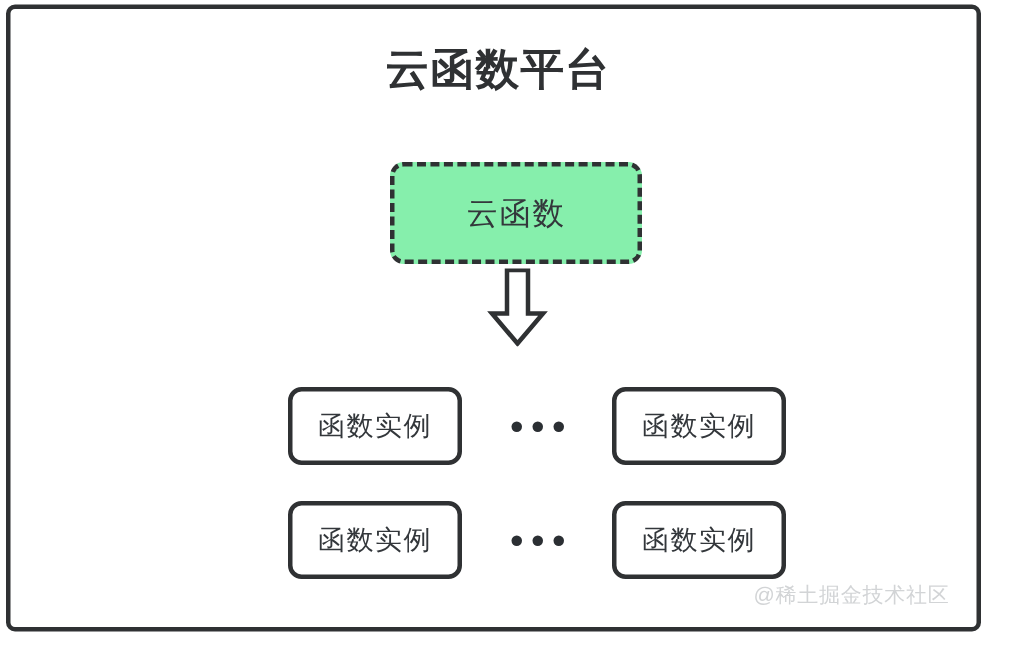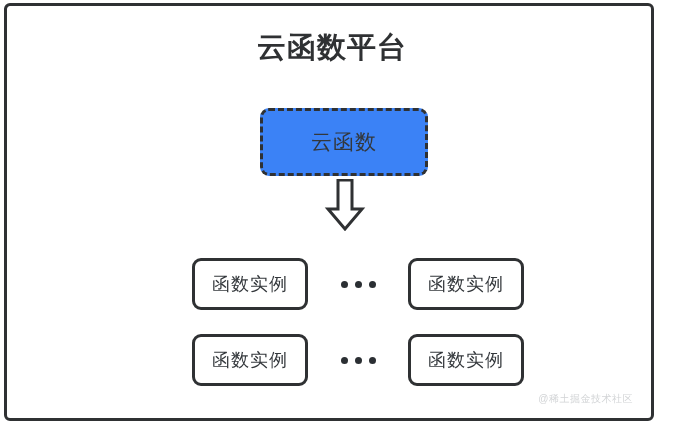--- a/index.html
+++ b/index.html
@@ -50,21 +50,21 @@
   
   .dashed-box {
     position: absolute;
     left: 253px;
     top: 102px;
     width: 168px;
     height: 68px;
     box-sizing: border-box;
     border: 3px dashed #2f3133;
     border-radius: 9px;
-    background: #3b82f6;
+    background: #86efac;
     display: flex;
     align-items: center;
     justify-content: center;
     text-align: right;
   }
   .dashed-box .label {
     font-size: 21px;
     color: #33373b;
     letter-spacing: 1px;
   }
@@ -118,21 +118,21 @@
     width: 7px;
     height: 7px;
     border-radius: 50%;
     background: #2b2f33;
   }
 
   .watermark {
     position: absolute;
     right: 18px;
     bottom: 12px;
-    font-size: 10px;
+    font-size: 14px;
     color: #d2d4d6;
     letter-spacing: 0.5px;
     white-space: nowrap;
   }
 </style>
 </head>
 <body>
 
 <div id="canvas">
 

